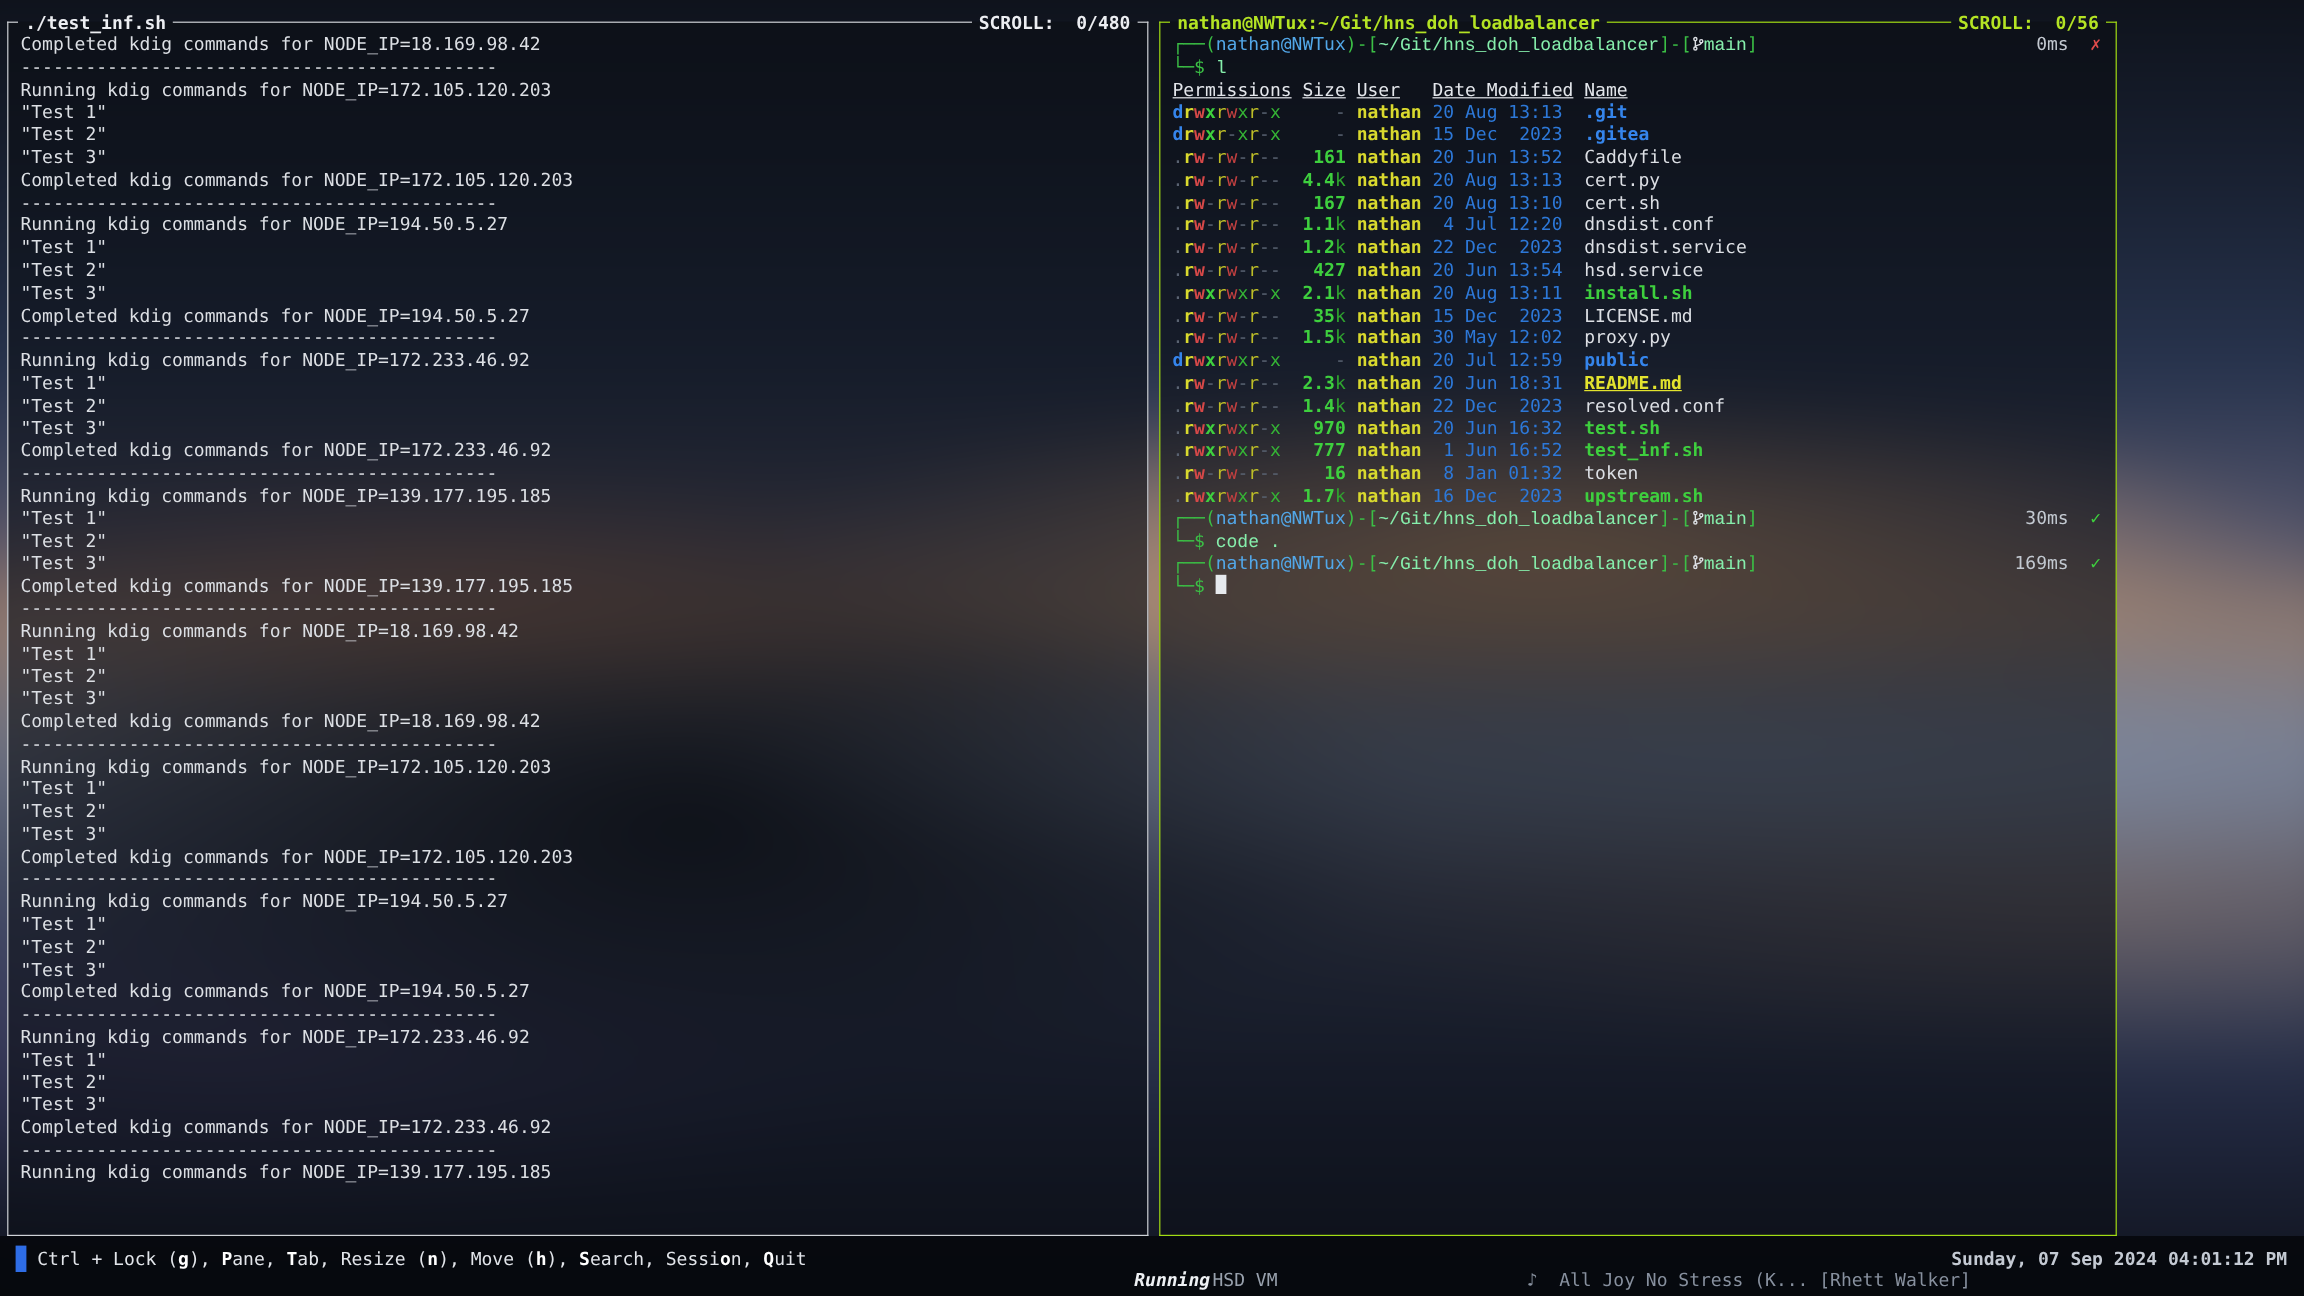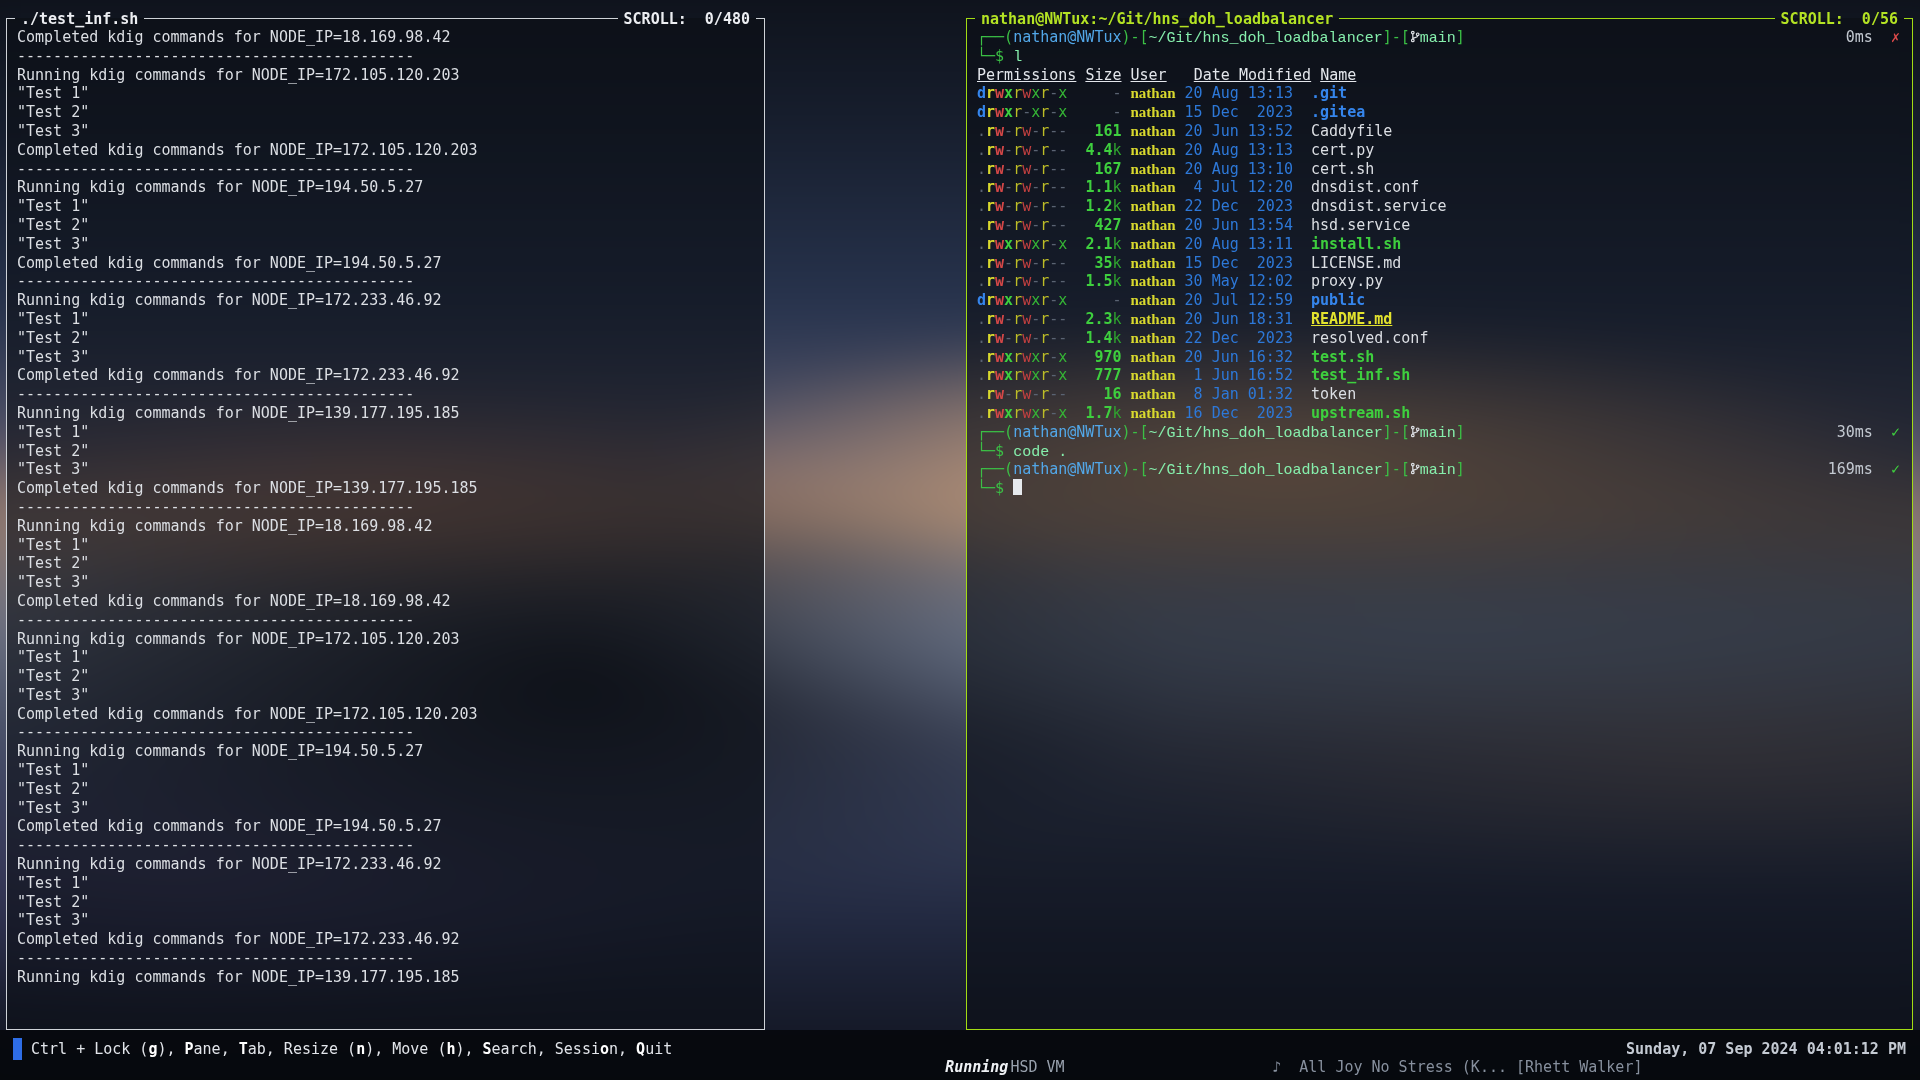--- a/index.html
+++ b/index.html
@@ -15,22 +15,22 @@
       radial-gradient(ellipse 36% 13% at 22% 46%, rgba(196,128,94,0.55), rgba(196,128,94,0) 70%),
       radial-gradient(ellipse 60% 14% at 74% 58%, rgba(142,162,192,0.55), rgba(142,162,192,0) 72%),
       radial-gradient(ellipse 40% 26% at 31% 62%, rgba(6,8,14,0.85), rgba(6,8,14,0) 75%),
       radial-gradient(ellipse 38% 18% at 12% 78%, rgba(98,82,136,0.35), rgba(98,82,136,0) 75%),
       radial-gradient(ellipse 46% 15% at 88% 68%, rgba(173,138,112,0.4), rgba(173,138,112,0) 75%),
       linear-gradient(180deg,#0c0f16 0%,#161d2c 14%,#27334d 30%,#51536a 42%,#907b71 48%,#6d7386 58%,#3d4660 70%,#222941 82%,#131724 93%,#0e111a 100%);
     filter:blur(26px);
   }
   
   .pane{position:absolute;top:9px;height:1021px;}
-  #pane-left {left:6px;width:759px;--pc:#cfd3d8;--tc:#eceef2;}
-  #pane-right{left:966px;width:947px;--pc:#a2dc14;--tc:#b4e324;}
+  #pane-left {left:6px;width:951px;--pc:#cfd3d8;--tc:#eceef2;}
+  #pane-right{left:966px;width:798px;--pc:#a2dc14;--tc:#b4e324;}
   .pane-box{position:absolute;top:9px;left:0;right:0;bottom:0;
     border:1px solid var(--pc);border-top:none;background:rgba(11,14,21,0.62);}
   .pane-top{position:absolute;top:0;left:0;right:0;height:19px;display:flex;align-items:center;z-index:3;}
   .hl{border-top:1px solid var(--pc);height:0;}
   .hl.c{width:9px;flex:0 0 auto;}
   .hl.g{flex:1 1 auto;}
   .pane-title,.pane-scroll{margin:0;padding:0 6px;font-weight:bold;font-size:15px;color:var(--tc);white-space:pre;flex:0 0 auto;}
   .pane-content{position:absolute;top:19px;left:11px;right:9px;bottom:9px;overflow:hidden;z-index:2;
     font-size:15px;line-height:18.8px;color:#dcdfe4;white-space:pre;}
   .tline{height:18.8px;}
@@ -48,21 +48,21 @@
   
   .hdr span.u{color:#e4e7ec;text-decoration:underline;text-align:center;}
   .pm-d{color:#3585ec;font-weight:bold;}
   .pm-dot,.pm-dash{color:#5a6372;}
   .pm-r{color:#bdbd27;} .pm-w{color:#c24040;} .pm-x{color:#35b535;}
   .b{font-weight:bold;}
   .pm-r.b{color:#d9d92e;} .pm-w.b{color:#d64848;} .pm-x.b{color:#3ecf3e;}
   .sz-v{color:#3ecf3e;font-weight:bold;}
   .sz-u{color:#2fa52f;}
   .sz-none{color:#5a6372;}
-  .usr{color:#d9d92e;font-weight:bold;font-family:Liberation Serif, serif;}
+  .usr{color:#d9d92e;font-weight:bold;}
   .dt{color:#2d78d8;}
   .nm-dir{color:#3585ec;font-weight:bold;}
   .nm-file{color:#dcdfe4;}
   .nm-exec{color:#3ecf3e;font-weight:bold;}
   .nm-readme{color:#e3e32e;font-weight:bold;text-decoration:underline;}
   .bicon{display:inline-block;width:10px;}
   
   .statusbar{position:absolute;left:0;right:0;bottom:0;height:50px;background:rgba(5,7,11,0.85);font-size:15px;z-index:4;}
   .sb-block{position:absolute;left:13px;top:8px;width:9px;height:22px;background:#2e6de6;}
   .sb-hints{position:absolute;left:31px;top:10px;color:#e2e5ea;white-space:pre;}

